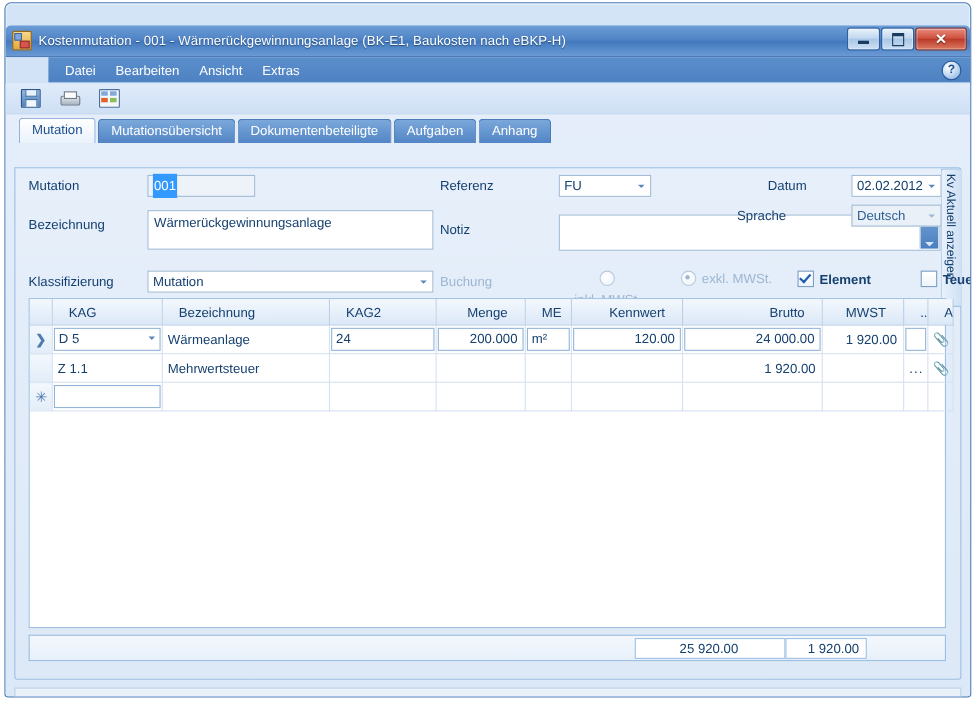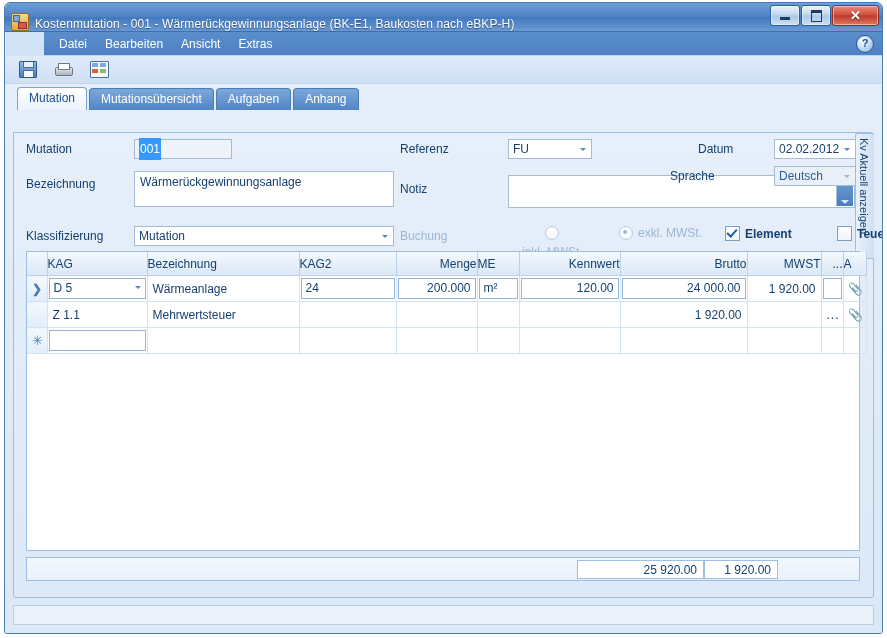--- a/index.html
+++ b/index.html
@@ -25,22 +25,23 @@
   }
 
   
   .titlebar {
     position: relative;
     height: 28px;
     background: linear-gradient(180deg, #6d9ed6 0%, #4e82c4 48%, #4279bd 52%, #6a9ad4 100%);
     border-radius: 5px 5px 0 0;
     border-bottom: 1px solid #3d6fae;
     display: flex;
-    align-items: flex-end;
+    align-items: center;
     padding-left: 6px;
+    margin-top: 20px;
   }
   .title-icon {
     width: 16px; height: 16px;
     margin-right: 6px;
     position: relative;
     background: linear-gradient(180deg,#f6d98a,#e0a93c);
     border: 1px solid #9b6a18;
     border-radius: 2px;
     flex: none;
   }
@@ -358,21 +359,21 @@
     table-layout: fixed;
     font-size: 12px;
   }
   table.grid th {
     background: linear-gradient(180deg,#f3f8fd 0%, #dbe8f7 100%);
     border-right: 1px solid #b9d0e8;
     border-bottom: 1px solid #b9d0e8;
     color: #15406f;
     font-weight: normal;
     text-align: left;
-    padding: 3px 0;
+    padding: 3px 15px;
     height: 17px;
     white-space: nowrap;
     overflow: hidden;
     cursor: pointer;
     margin-left: 36px;
   }
   table.grid th.num { text-align: right; }
   table.grid th.corner {
     background: linear-gradient(180deg,#f3f8fd 0%, #dbe8f7 100%);
   }
@@ -531,20 +532,21 @@
         <span class="icon-printer"></span>
       </div>
       <div class="tb-btn">
         <span class="icon-report"></span>
       </div>
     </div>
 
     <div class="tabstrip">
       <div class="tab active">Mutation</div>
       <div class="tab">Mutationsübersicht</div>
+      <div class="tab">Dokumentenbeteiligte</div>
       <div class="tab">Aufgaben</div>
       <div class="tab">Anhang</div>
     </div>
 
     <div class="panel">
 
       <div class="sidetab">
         <span>Kv Aktuell anzeigen</span>
       </div>
 
@@ -693,21 +695,21 @@
               <td class="num"></td>
               <td class="num"></td>
               <td class="num"></td>
               <td></td>
             </tr>
           </tbody>
         </table>
       </div>
 
       <div class="totals">
-        <div class="total-box" style="margin-left:550px; width:127px;">25 920.00</div>
+        <div class="total-box" style="margin-left:550px; width:137px;text-align:center;">25 920.00</div>
         <div class="total-box" style="width:74px;">1 920.00</div>
       </div>
 
     </div>
 
     <div class="bottombar">
       <div class="status-field"></div>
     </div>
 
   </div>

